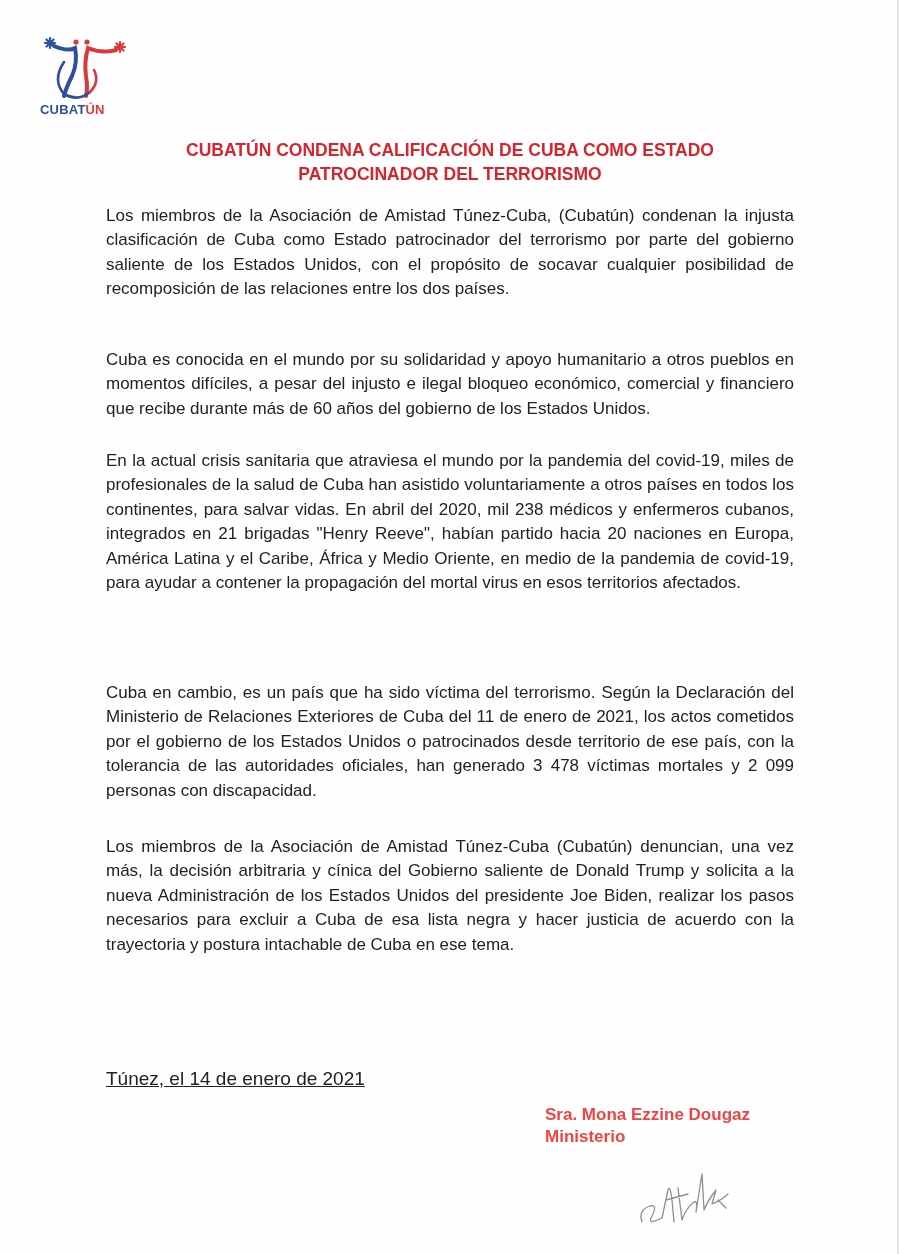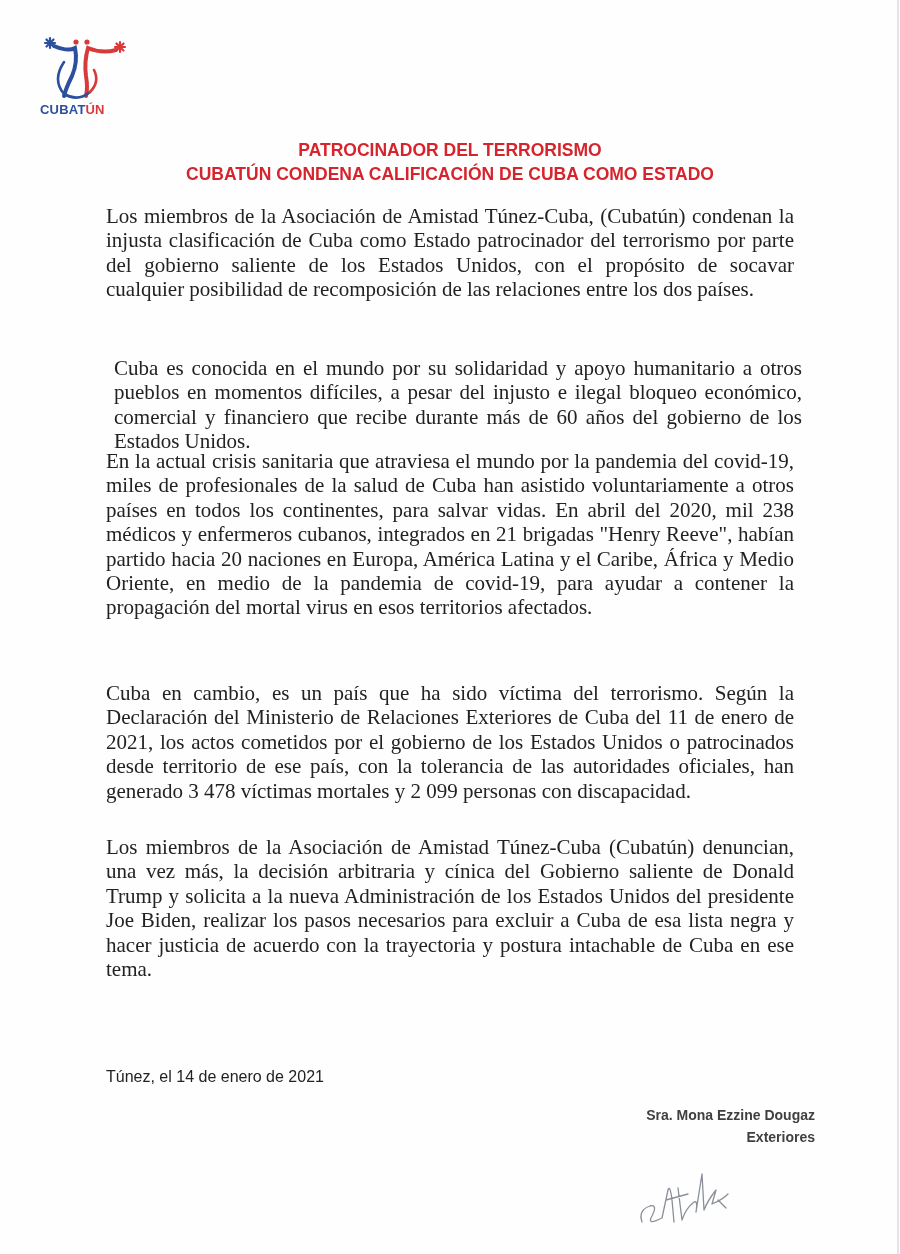--- a/index.html
+++ b/index.html
@@ -3,28 +3,28 @@
 <meta charset="utf-8">
 <style>
   html, body { margin: 0; padding: 0; background: #ffffff; }
   body { width: 900px; height: 1254px; position: relative; overflow: hidden; font-family: "Liberation Sans", sans-serif; }
   .page { position: absolute; left: 0; top: 0; width: 897px; height: 1254px; background: #fefefe; border-right: 2px solid #e4e4e4; }
   .logo { position: absolute; left: 38px; top: 36px; width: 96px; height: 84px; }
   .logo svg { position: absolute; left: 4px; top: 0; }
   .logo-text { position: absolute; left: 2px; top: 66px; font-size: 13px; font-weight: bold; color: #2c4f9e; letter-spacing: 0.2px; }
   .logo-text .red { color: #d83a3a; }
   .title { position: absolute; left: 60px; top: 138px; width: 780px; text-align: center; color: #d6242c; font-weight: bold; font-size: 17.5px; line-height: 24px; }
-  .body { position: absolute; left: 106px; width: 688px; color: #222; font-size: 21px; line-height: 24.4px; text-align: justify; font-family: Liberation Serif, serif; }
+  .body { position: absolute; left: 106px; width: 688px; color: #222; font-size: 17px; line-height: 24.4px; text-align: justify; }
   .p1 { top: 204px; }
   .p2 { top: 348px; }
   .p3 { top: 449px; }
   .p4 { top: 681px; }
   .p5 { top: 835px; }
-  .date { position: absolute; left: 106px; top: 1068px; font-size: 16px; color: #222; }
-  .sign { position: absolute; left: 545px; top: 1104px; width: 270px; text-align: right; font-weight: bold; font-size: 14px; line-height: 22px; color: #404040; }
+  .date { position: absolute; left: 106px; top: 1068px; font-size: 19px; color: #222; text-decoration: underline; }
+  .sign { position: absolute; left: 545px; top: 1104px; width: 270px; text-align: left; font-weight: bold; font-size: 17px; line-height: 22px; color: #ef4444; }
   .signature { position: absolute; left: 632px; top: 1160px; width: 110px; height: 75px; }
 </style>
 </head>
 <body>
 
 <div class="page">
 
   <div class="logo">
     <svg width="88" height="64" viewBox="0 0 88 64">
 
@@ -49,33 +49,33 @@
 
       <path d="M74 14 Q60 18 46 12 Q42 26 44 40 Q46 52 44 60" fill="none" stroke="#d83a3a" stroke-width="4" stroke-linecap="round"></path>
 
       <path d="M22 26 Q10 44 22 58 Q36 66 48 56" fill="none" stroke="#2c4f9e" stroke-width="2.6" stroke-linecap="round"></path>
       <path d="M48 56 Q58 46 52 34" fill="none" stroke="#d83a3a" stroke-width="2.6" stroke-linecap="round"></path>
     </svg>
     <div class="logo-text"><span>CUBAT</span><span class="red">ÚN</span></div>
   </div>
 
   <div class="title">
+    <div>CUBATÚN CONDENA CALIFICACIÓN DE CUBA COMO ESTADO</div>
     <div>PATROCINADOR DEL TERRORISMO</div>
-    <div>CUBATÚN CONDENA CALIFICACIÓN DE CUBA COMO ESTADO</div>
   </div>
 
   <p class="body p1" style="margin:0">Los miembros de la Asociación de Amistad Túnez-Cuba, (Cubatún) condenan la injusta clasificación de Cuba como Estado patrocinador del terrorismo por parte del gobierno saliente de los Estados Unidos, con el propósito de socavar cualquier posibilidad de recomposición de las relaciones entre los dos países.</p>
-  <p class="body p2" style="margin:8px">Cuba es conocida en el mundo por su solidaridad y apoyo humanitario a otros pueblos en momentos difíciles, a pesar del injusto e ilegal bloqueo económico, comercial y financiero que recibe durante más de 60 años del gobierno de los Estados Unidos.</p>
+  <p class="body p2" style="margin:0">Cuba es conocida en el mundo por su solidaridad y apoyo humanitario a otros pueblos en momentos difíciles, a pesar del injusto e ilegal bloqueo económico, comercial y financiero que recibe durante más de 60 años del gobierno de los Estados Unidos.</p>
   <p class="body p3" style="margin:0">En la actual crisis sanitaria que atraviesa el mundo por la pandemia del covid-19, miles de profesionales de la salud de Cuba han asistido voluntariamente a otros países en todos los continentes, para salvar vidas. En abril del 2020, mil 238 médicos y enfermeros cubanos, integrados en 21 brigadas "Henry Reeve", habían partido hacia 20 naciones en Europa, América Latina y el Caribe, África y Medio Oriente, en medio de la pandemia de covid-19, para ayudar a contener la propagación del mortal virus en esos territorios afectados.</p>
   <p class="body p4" style="margin:0">Cuba en cambio, es un país que ha sido víctima del terrorismo. Según la Declaración del Ministerio de Relaciones Exteriores de Cuba del 11 de enero de 2021, los actos cometidos por el gobierno de los Estados Unidos o patrocinados desde territorio de ese país, con la tolerancia de las autoridades oficiales, han generado 3 478 víctimas mortales y 2 099 personas con discapacidad.</p>
   <p class="body p5" style="margin:0">Los miembros de la Asociación de Amistad Túnez-Cuba (Cubatún) denuncian, una vez más, la decisión arbitraria y cínica del Gobierno saliente de Donald Trump y solicita a la nueva Administración de los Estados Unidos del presidente Joe Biden, realizar los pasos necesarios para excluir a Cuba de esa lista negra y hacer justicia de acuerdo con la trayectoria y postura intachable de Cuba en ese tema.</p>
 
   <div class="date">Túnez, el 14 de enero de 2021</div>
 
   <div class="sign">
     <div>Sra. Mona Ezzine Dougaz</div>
-    <div>Exteriores</div>
+    <div>Ministerio</div>
   </div>
 
   <svg class="signature" viewBox="0 0 110 75">
     <path d="M10 62 Q6 50 18 46 Q26 44 20 56 Q14 66 30 58 L36 30 Q38 24 40 40 L42 62 M34 40 L56 34 M46 28 L50 60 Q54 48 62 42 Q66 40 64 52 L70 14 L72 50 Q76 40 84 30 L80 44 Q90 40 96 34 M86 40 L94 48" fill="none" stroke="#8a8f99" stroke-width="1.3" stroke-linecap="round" stroke-linejoin="round"></path>
   </svg>
 </div>
 
 </body></html>

